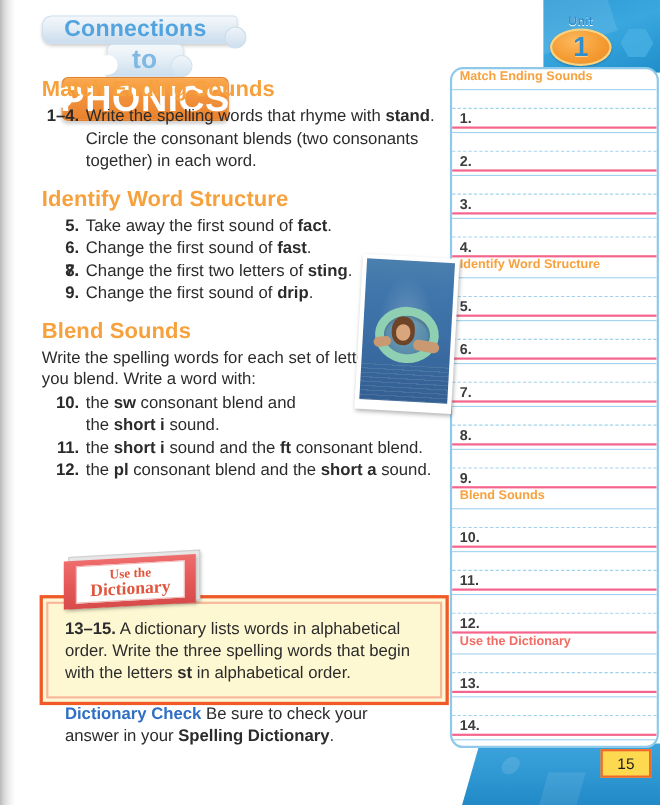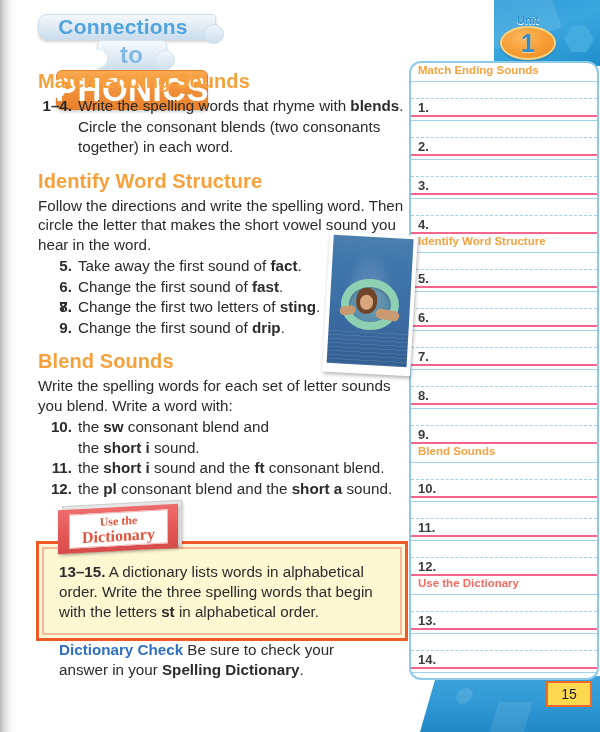--- a/index.html
+++ b/index.html
@@ -497,28 +497,27 @@
     <div class="unit-num">1</div>
   </div>
 
   <div class="left-col">
 
     <div class="sec">
       <h2 class="sec-title">Match Ending Sounds</h2>
       <ul class="items">
         <li>
           <span class="num">1–4.</span>
-          <span>Write the spelling words that rhyme with <b>blends</b>. Circle the consonant blends (two consonants together) in each word.</span>
+          <span>Write the spelling words that rhyme with <b>stand</b>. Circle the consonant blends (two consonants together) in each word.</span>
         </li>
       </ul>
     </div>
 
     <div class="sec">
       <h2 class="sec-title">Identify Word Structure</h2>
-      <p class="para">Follow the directions and write the spelling word. Then circle the letter that makes the short vowel sound you hear in the word.</p>
       <ul class="items">
         <li>
           <span class="num">5.</span>
           <span>Take away the first sound of <b>fact</b>.</span>
         </li>
         <li>
           <span class="num">6.</span>
           <span>Change the first sound of <b>fast</b>.</span>
         </li>
         <li>

